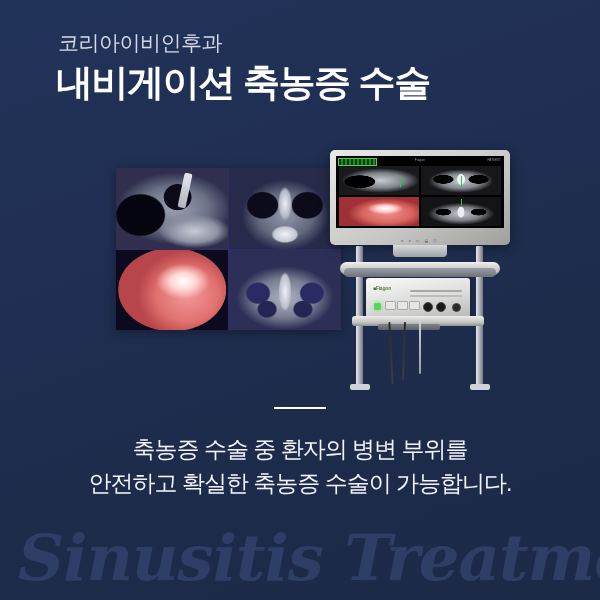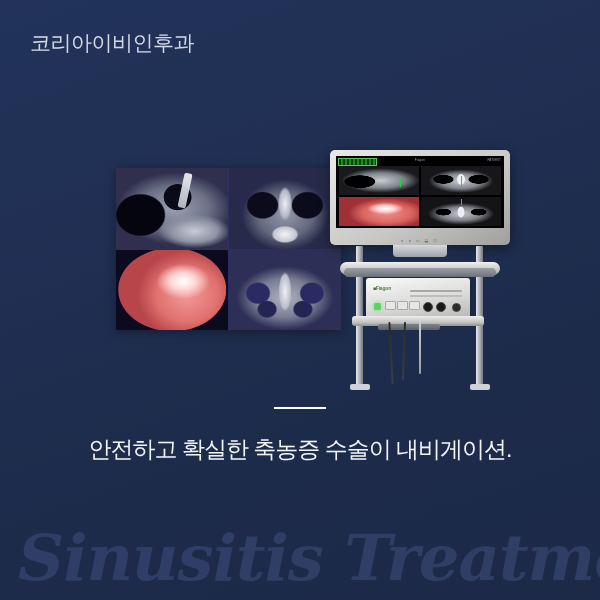--- a/index.html
+++ b/index.html
@@ -6,21 +6,21 @@
   body{
     width:600px;height:600px;
     background:#202f52;
     font-family:"Liberation Sans","DejaVu Sans",sans-serif;
     overflow:hidden;position:relative;
   }
   .card{position:absolute;inset:0;width:600px;height:600px;overflow:hidden;
         background:linear-gradient(160deg,#22335a 0%,#1e2c4d 55%,#1c2947 100%);}
 
   
-  .header{position:absolute;left:28px;top:30px;}
+  .header{position:absolute;left:56px;top:30px;}
   .subtitle{
     font-size:21px;font-weight:400;color:#d4d9e6;letter-spacing:-0.5px;
     line-height:1.25;margin:0 0 6px 2px;white-space:nowrap;
   }
   .title{
     font-size:37px;font-weight:700;color:#ffffff;letter-spacing:-1.4px;
     line-height:1.15;margin:0;white-space:nowrap;
   }
 
   
@@ -169,20 +169,21 @@
   .body-copy{z-index:3;position:absolute;}
   .watermark{z-index:2;}
 </style>
 </head>
 <body>
 
 <div class="card">
 
   <div class="header">
     <p class="subtitle">코리아이비인후과</p>
+    <h1 class="title">내비게이션 축농증 수술</h1>
   </div>
 
   <div class="hero">
 
     <div class="grid">
       <div class="cell ct-sag"></div>
       <div class="cell ct-cor"></div>
       <div class="cell endo"></div>
       <div class="cell ct-ax"></div>
     </div>
@@ -244,16 +245,17 @@
       <div class="foot l"></div>
       <div class="foot r"></div>
     </div>
   </div>
 
   <div class="divider"></div>
 
   <div class="watermark">Sinusitis Treatment</div>
 
   <div class="body-copy">
-    <p>안전하고 확실한 축농증 수술이 내비게이션.</p>
+    <p>축농증 수술 중 환자의 병변 부위를</p>
+    <p>안전하고 확실한 축농증 수술이 가능합니다.</p>
   </div>
 
 </div>
 
 </body></html>

